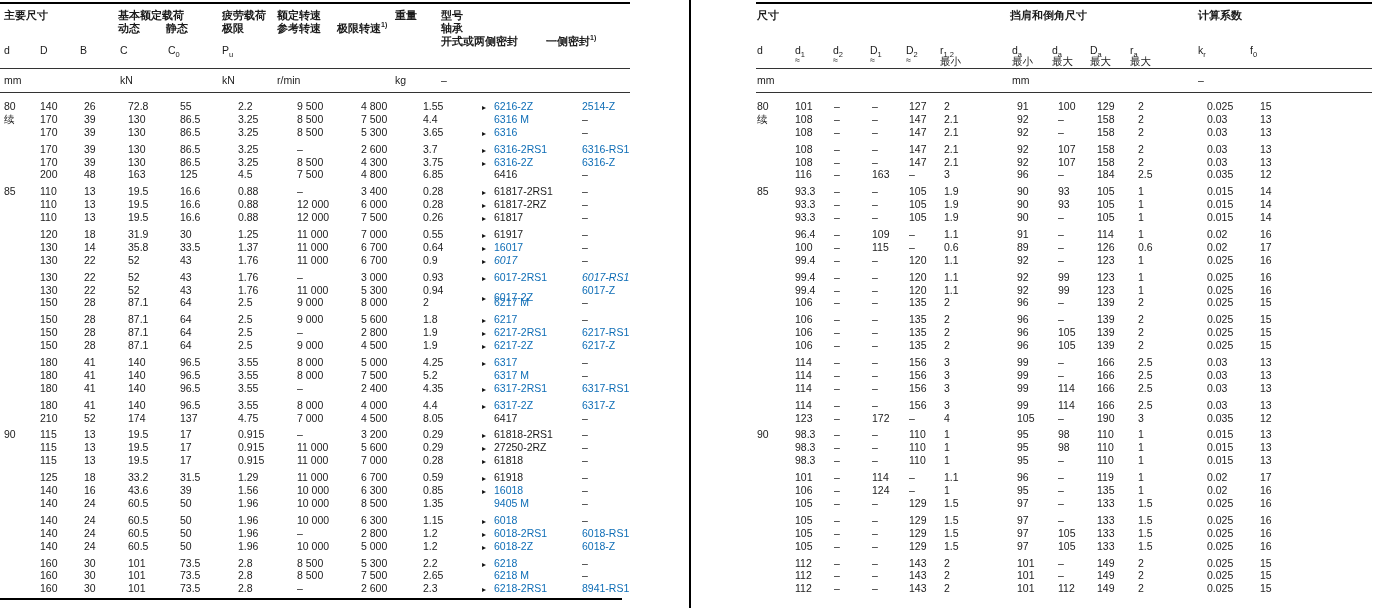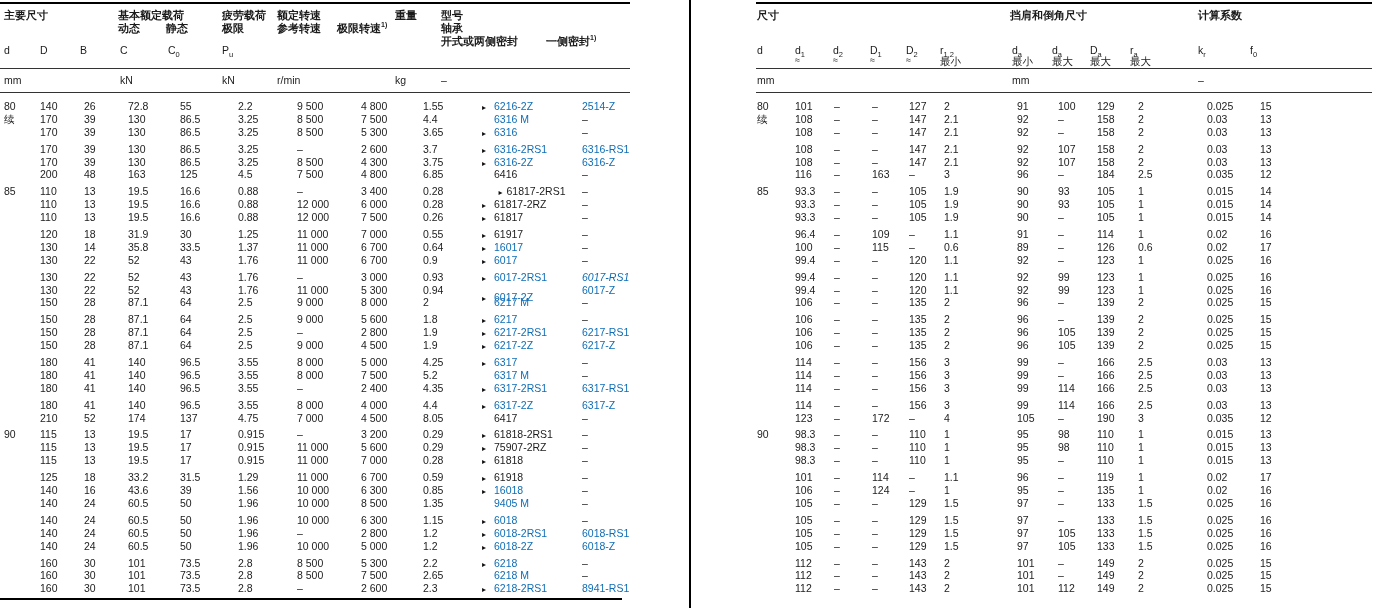--- a/index.html
+++ b/index.html
@@ -166,21 +166,21 @@
           <div class="row">
             <span class="cell" style="width: 36px;"></span>
             <span class="cell num" style="width: 40px;">110</span>
             <span class="cell num" style="width: 40px;">13</span>
             <span class="cell num" style="width: 48px;">19.5</span>
             <span class="cell num" style="width: 54px;">16.6</span>
             <span class="cell num" style="width: 55px;">0.88</span>
             <span class="cell num" style="width: 60px;">–</span>
             <span class="cell num" style="width: 58px;">3 400</span>
             <span class="cell num" style="width: 55px;">0.28</span>
-            <span class="cell num" style="width: 96px; text-align: center;"><span class="mk">▸</span><span>61817-2RS1</span></span>
+            <span class="cell num" style="width: 96px;"><span class="mk">▸</span><span>61817-2RS1</span></span>
             <span class="cell num" style="width: 82px;"><span>–</span></span>
           </div>
           <div class="row">
             <span class="cell" style="width: 36px;"></span>
             <span class="cell num" style="width: 40px;">110</span>
             <span class="cell num" style="width: 40px;">13</span>
             <span class="cell num" style="width: 48px;">19.5</span>
             <span class="cell num" style="width: 54px;">16.6</span>
             <span class="cell num" style="width: 55px;">0.88</span>
             <span class="cell num" style="width: 60px;">12 000</span>
@@ -233,21 +233,21 @@
           <div class="row">
             <span class="cell" style="width: 36px;"></span>
             <span class="cell num" style="width: 40px;">130</span>
             <span class="cell num" style="width: 40px;">22</span>
             <span class="cell num" style="width: 48px;">52</span>
             <span class="cell num" style="width: 54px;">43</span>
             <span class="cell num" style="width: 55px;">1.76</span>
             <span class="cell num" style="width: 60px;">11 000</span>
             <span class="cell num" style="width: 58px;">6 700</span>
             <span class="cell num" style="width: 55px;">0.9</span>
-            <span class="cell num" style="width: 96px;"><span class="mk">▸</span><span class="blue">6017</span></span>
+            <span class="cell num" style="width: 96px; font-style: italic;"><span class="mk">▸</span><span class="blue">6017</span></span>
             <span class="cell num" style="width: 82px;"><span>–</span></span>
           </div>
         </div>
         <div class="block">
           <div class="row">
             <span class="cell" style="width: 36px;"></span>
             <span class="cell num" style="width: 40px;">130</span>
             <span class="cell num" style="width: 40px;">22</span>
             <span class="cell num" style="width: 48px;">52</span>
             <span class="cell num" style="width: 54px;">43</span>
@@ -413,21 +413,21 @@
           <div class="row">
             <span class="cell" style="width: 36px;"></span>
             <span class="cell num" style="width: 40px;">115</span>
             <span class="cell num" style="width: 40px;">13</span>
             <span class="cell num" style="width: 48px;">19.5</span>
             <span class="cell num" style="width: 54px;">17</span>
             <span class="cell num" style="width: 55px;">0.915</span>
             <span class="cell num" style="width: 60px;">11 000</span>
             <span class="cell num" style="width: 58px;">5 600</span>
             <span class="cell num" style="width: 55px;">0.29</span>
-            <span class="cell num" style="width: 96px;"><span class="mk">▸</span><span>75907-2RZ</span></span>
+            <span class="cell num" style="width: 96px;"><span class="mk">▸</span><span>27250-2RZ</span></span>
             <span class="cell num" style="width: 82px;"><span>–</span></span>
           </div>
           <div class="row">
             <span class="cell" style="width: 36px;"></span>
             <span class="cell num" style="width: 40px;">115</span>
             <span class="cell num" style="width: 40px;">13</span>
             <span class="cell num" style="width: 48px;">19.5</span>
             <span class="cell num" style="width: 54px;">17</span>
             <span class="cell num" style="width: 55px;">0.915</span>
             <span class="cell num" style="width: 60px;">11 000</span>

